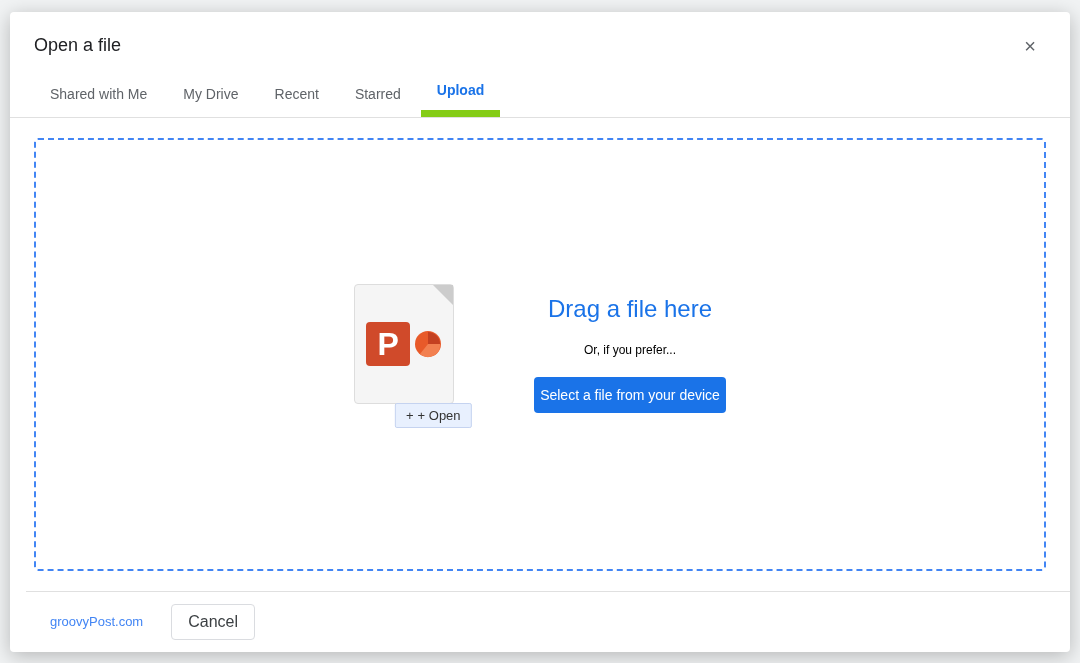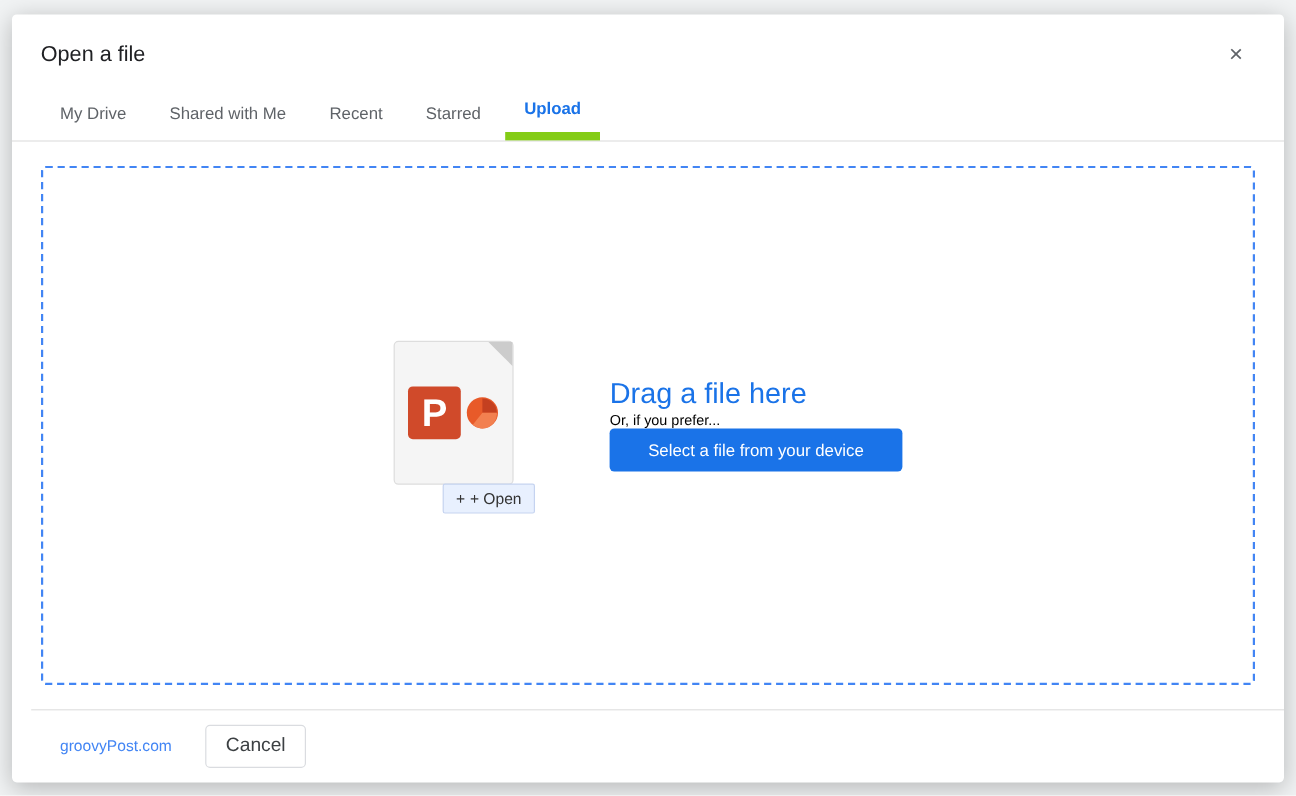--- a/index.html
+++ b/index.html
@@ -182,41 +182,41 @@
       color: #333;
       white-space: nowrap;
       display: flex;
       align-items: center;
       gap: 4px;
     }
 
     .drop-zone-text {
       display: flex;
       flex-direction: column;
-      align-items: flex-start;
-      gap: 0;
+      align-items: center;
+      gap: 20px;
     }
 
     .drag-title {
       font-size: 24px;
       color: #1a73e8;
       font-weight: 400;
     }
 
     .or-text {
       font-size: 12px;
       color: #000000;
     }
 
     .select-btn {
       background: #1a73e8;
       color: white;
       border: none;
       border-radius: 4px;
-      padding: 10px 32px;
+      padding: 10px 6px;
       font-size: 14px;
       cursor: pointer;
       white-space: nowrap;
     }
 
     .dialog-footer {
       padding: 12px 24px;
       display: flex;
       align-items: center;
       border-top: 1px solid #e0e0e0;
@@ -245,22 +245,22 @@
 
 <div class="dialog-overlay">
   <div class="dialog">
 
     <div class="dialog-header">
       <span class="dialog-title">Open a file</span>
       <button class="close-btn">×</button>
     </div>
 
     <div class="tabs">
+      <div class="tab">Shared with Me</div>
       <div class="tab">My Drive</div>
-      <div class="tab">Shared with Me</div>
       <div class="tab">Recent</div>
       <div class="tab">Starred</div>
       <div class="tab active">Upload</div>
     </div>
 
     <div class="dialog-body">
       <div class="drop-zone">
         <div class="drop-zone-inner">
 
           <div class="ppt-icon-wrapper">

